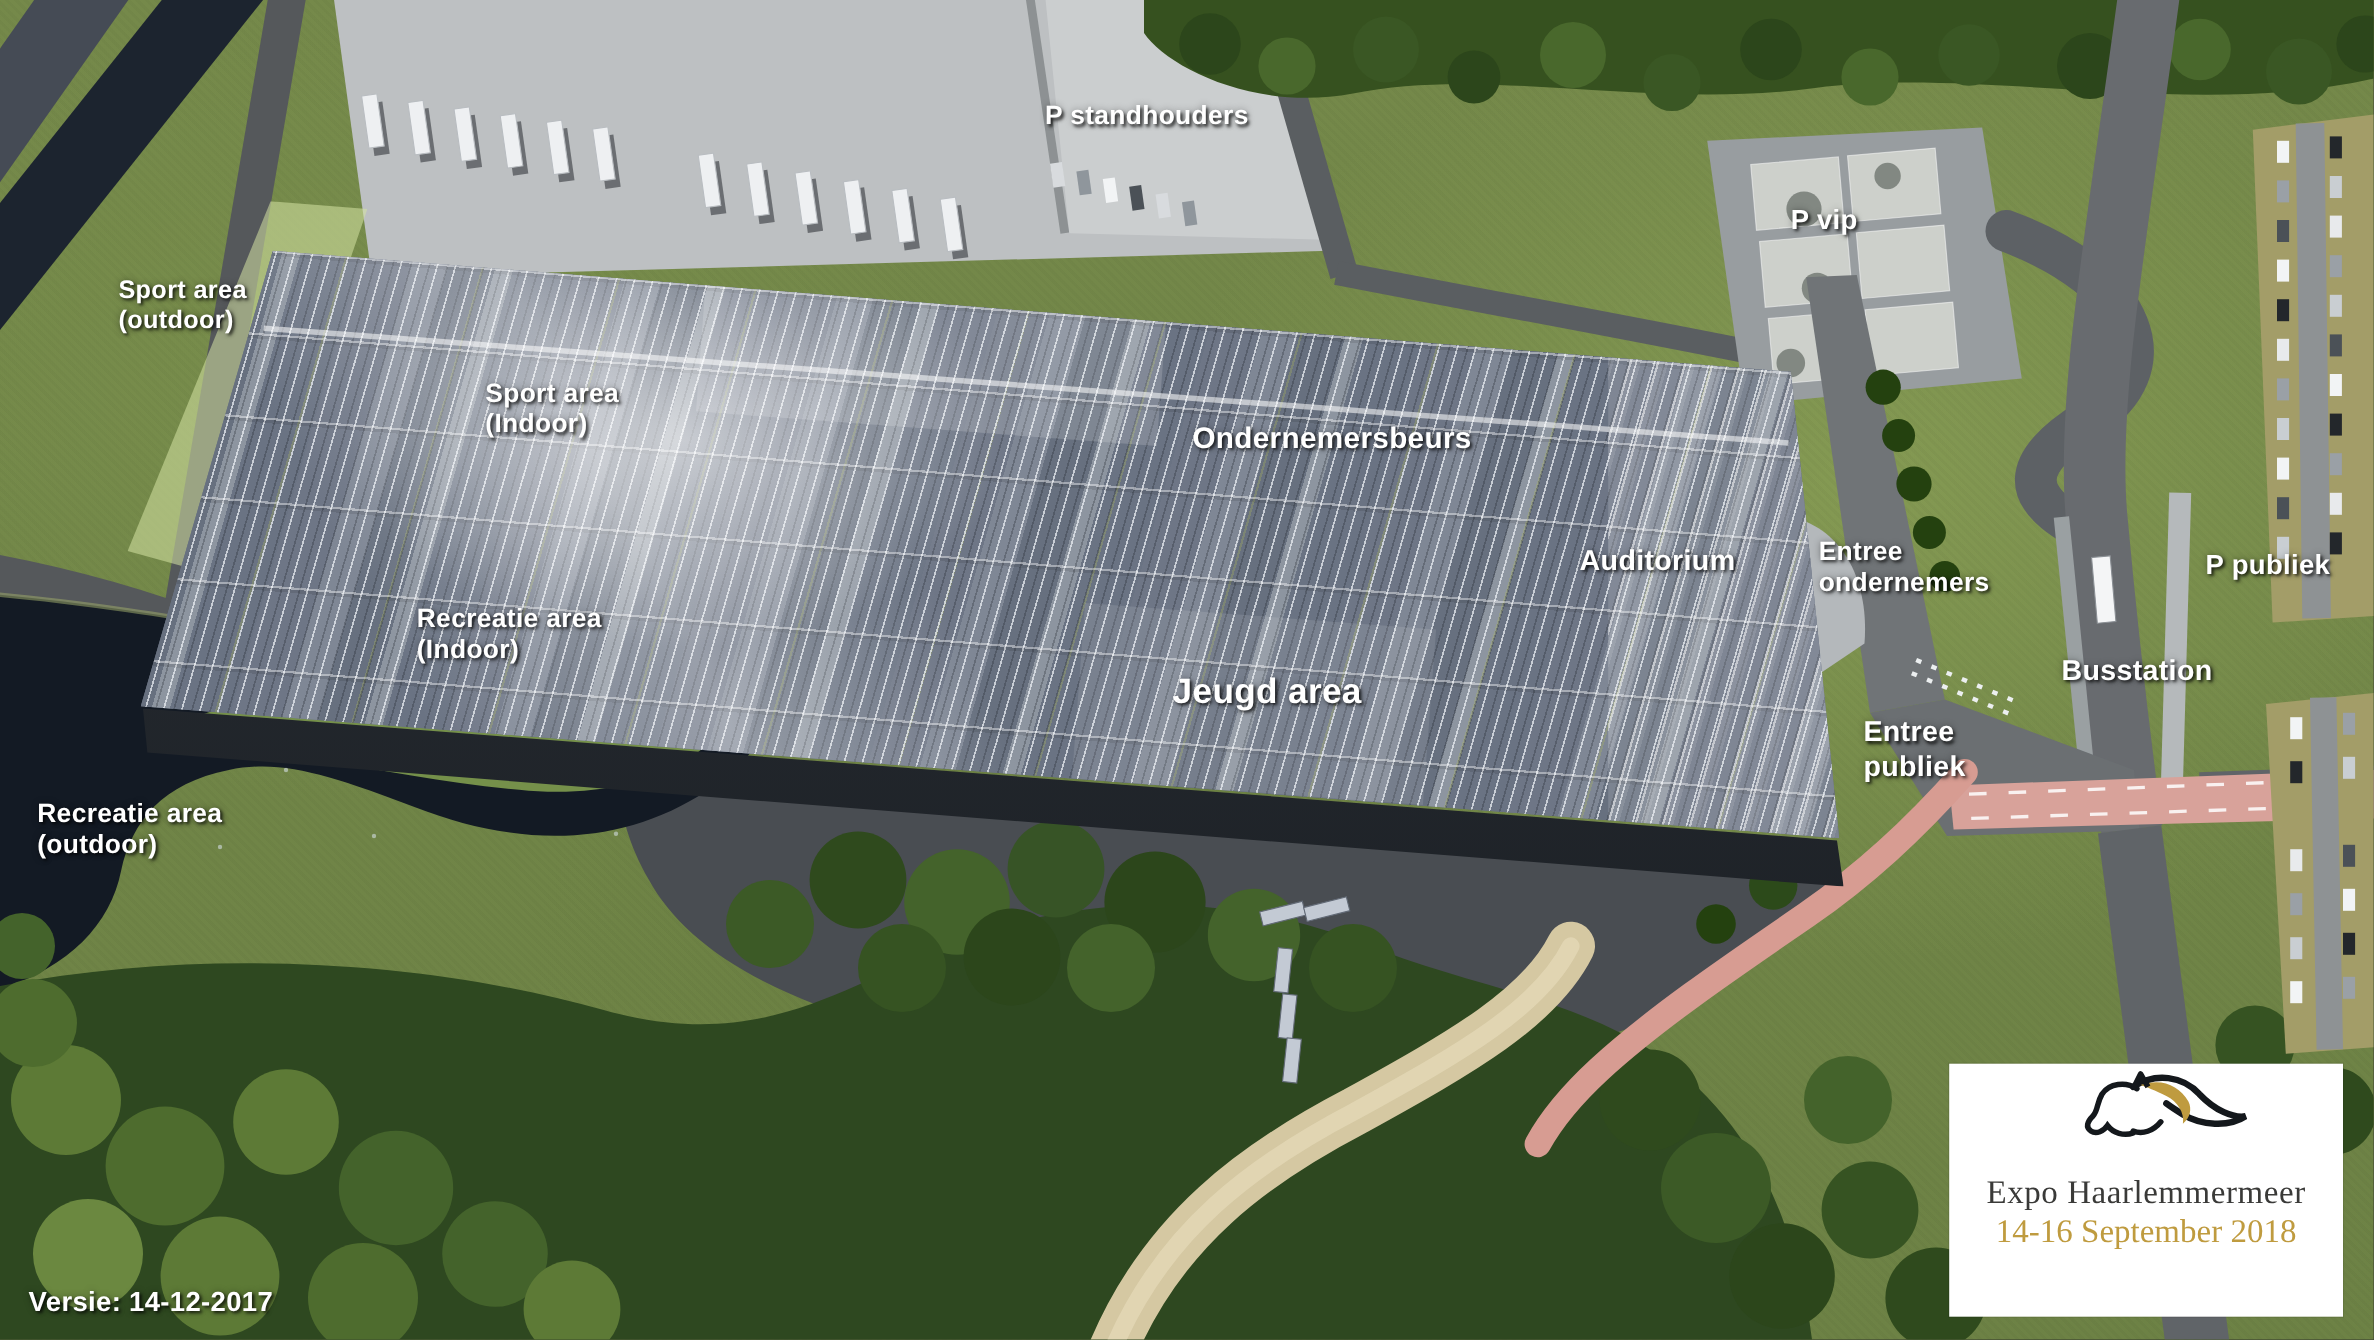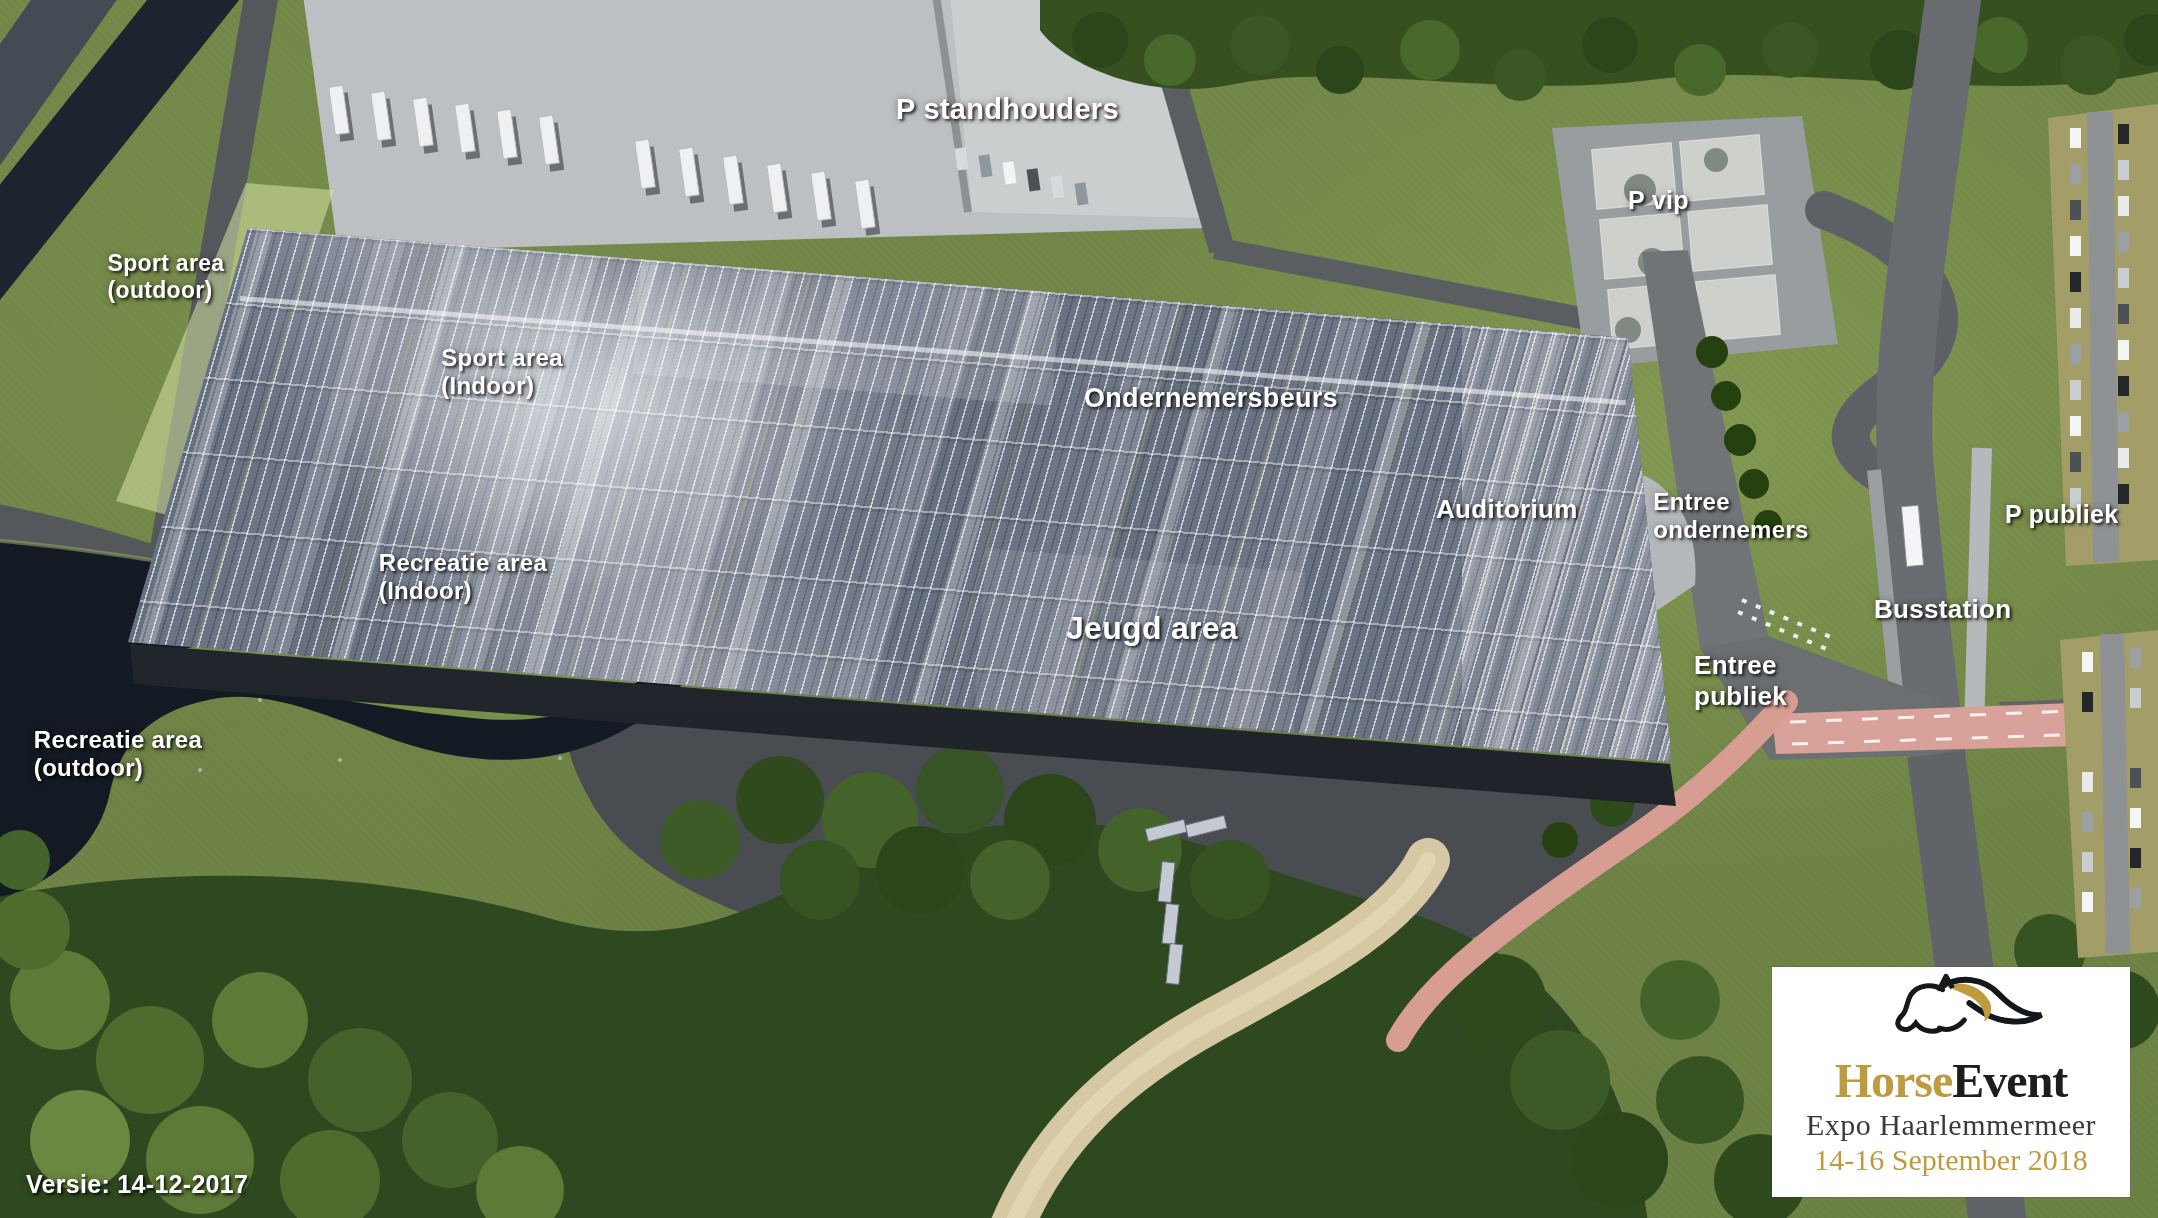--- a/index.html
+++ b/index.html
@@ -275,21 +275,21 @@
     <div class="patch1"></div>
     <div class="patch2"></div>
     <div class="walkline"></div>
     <div class="frame-right"></div>
     <div class="sheen"></div>
   </div>
   <div class="facade"></div>
 
   <div class="lbl c" style="left:166px;top:250px;font-size:23px">Sport area
 (outdoor)</div>
-  <div class="lbl" style="left:896px;top:92px;font-size:29px">P standhouders</div>
+  <div class="lbl" style="left:950px;top:92px;font-size:24px">P standhouders</div>
   <div class="lbl c" style="left:502px;top:344px">Sport area
 (Indoor)</div>
   <div class="lbl c" style="left:463px;top:549px">Recreatie area
 (Indoor)</div>
   <div class="lbl" style="left:1084px;top:383px;font-size:27px">Ondernemersbeurs</div>
   <div class="lbl" style="left:1436px;top:494px;font-size:26px">Auditorium</div>
   <div class="lbl c" style="left:1731px;top:488px">Entree
 ondernemers</div>
   <div class="lbl" style="left:1628px;top:186px;font-size:25px">P vip</div>
   <div class="lbl" style="left:2005px;top:500px;font-size:25px">P publiek</div>
@@ -302,20 +302,17 @@
   <div class="lbl" style="left:26px;top:1170px;font-size:25px">Versie: 14-12-2017</div>
 
   <div class="logo">
     <svg class="hsvg" viewBox="0 0 220 110">
       <path d="M96,18 C120,2 150,6 168,26 C185,44 205,52 218,50 C200,62 170,60 150,48 C142,43 136,39 132,36" fill="none" stroke="#14181c" stroke-width="7" stroke-linecap="round"></path>
       <path d="M104,16 C126,8 146,16 156,34 C160,42 158,52 150,58 C152,46 144,34 132,28 C120,22 110,18 104,16 Z" fill="#bf9b3f"></path>
       <path d="M100,20 C88,12 70,14 62,26 C56,36 58,44 52,50 C46,56 44,62 50,66 C56,70 64,66 68,60 C74,68 86,72 96,68" fill="none" stroke="#14181c" stroke-width="6" stroke-linecap="round"></path>
       <path d="M96,20 L104,4 L112,18" fill="none" stroke="#14181c" stroke-width="6" stroke-linejoin="round"></path>
       <path d="M96,66 C106,70 118,66 126,56" fill="none" stroke="#14181c" stroke-width="6" stroke-linecap="round"></path>
     </svg>
-    <div class="ttl">
-      <span class="gold">Horse</span><span class="blk">Event</span>
-    </div>
     <div class="sub">Expo Haarlemmermeer</div>
     <div class="dat">14-16 September 2018</div>
   </div>
 
 </div>
 
 </body></html>

